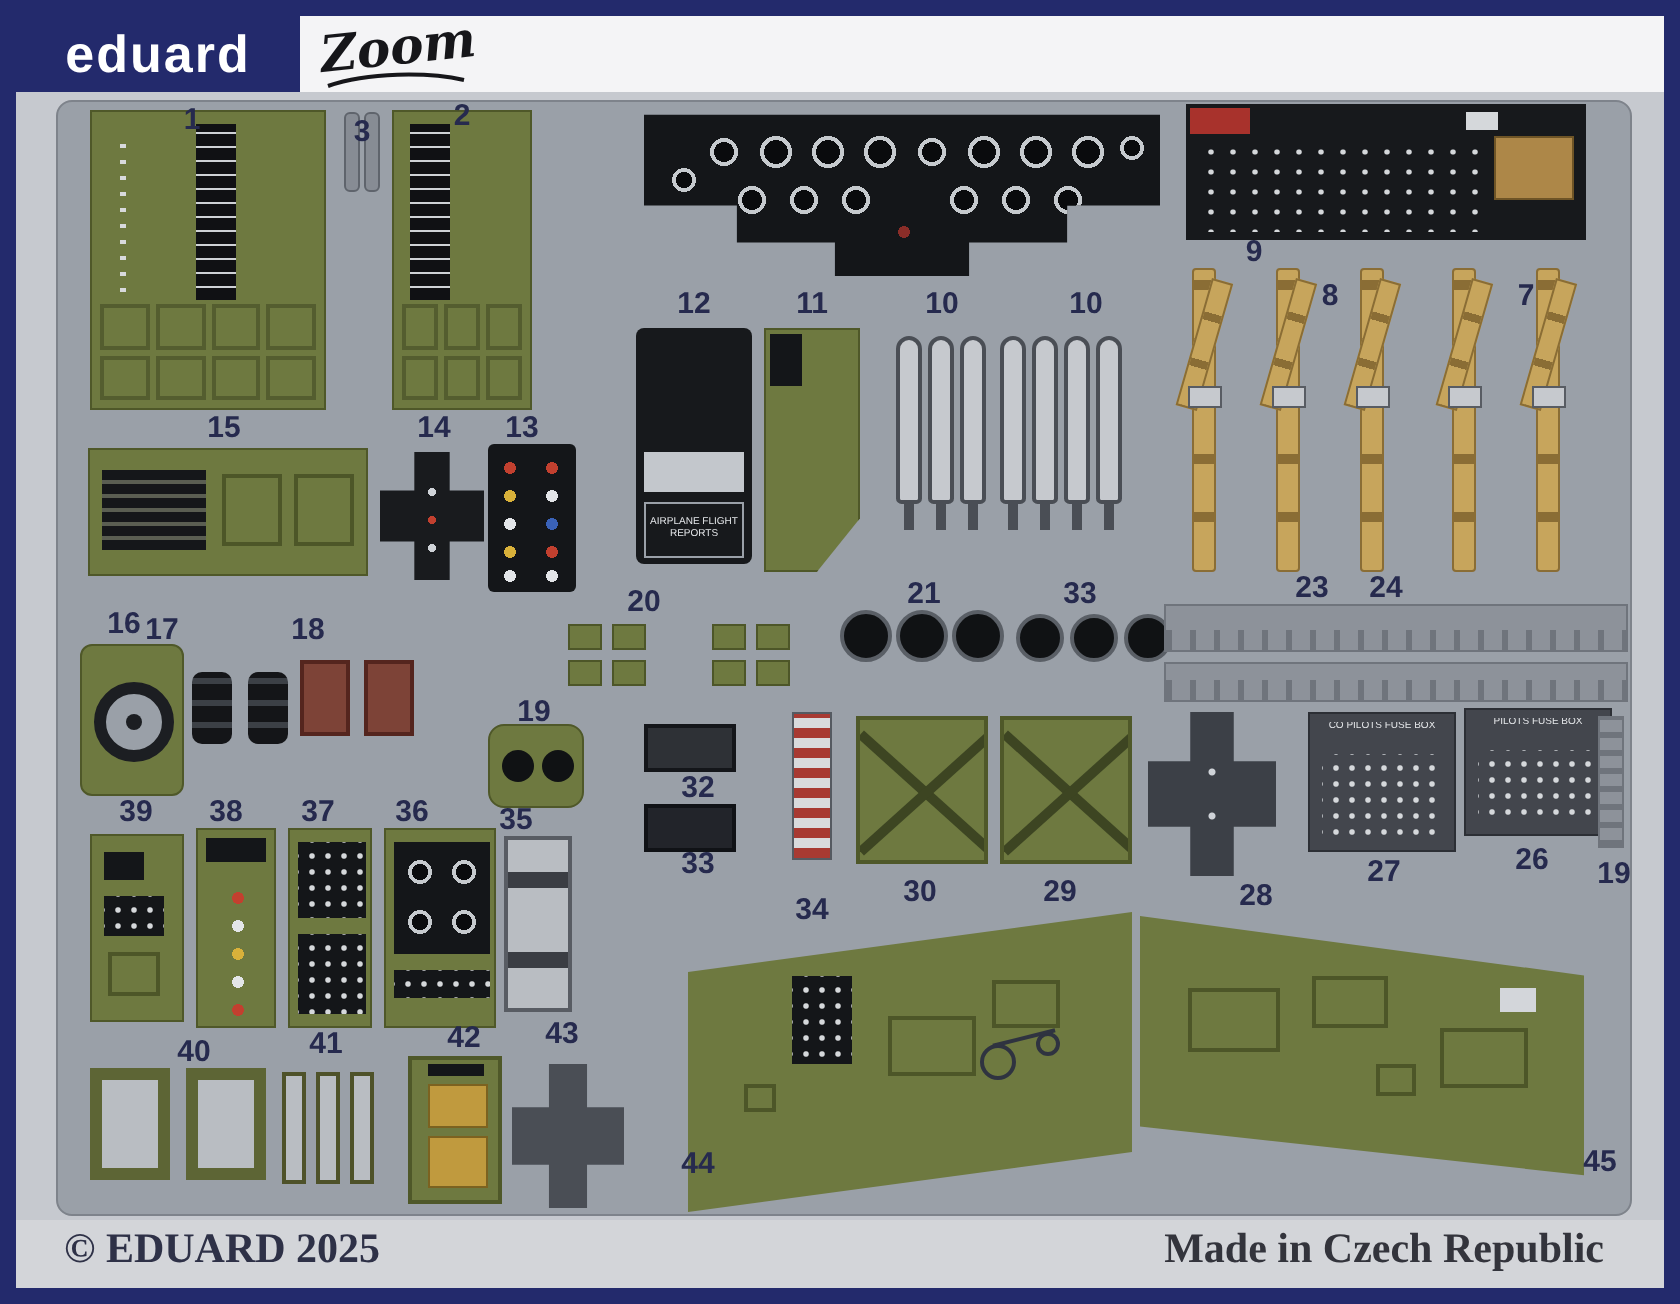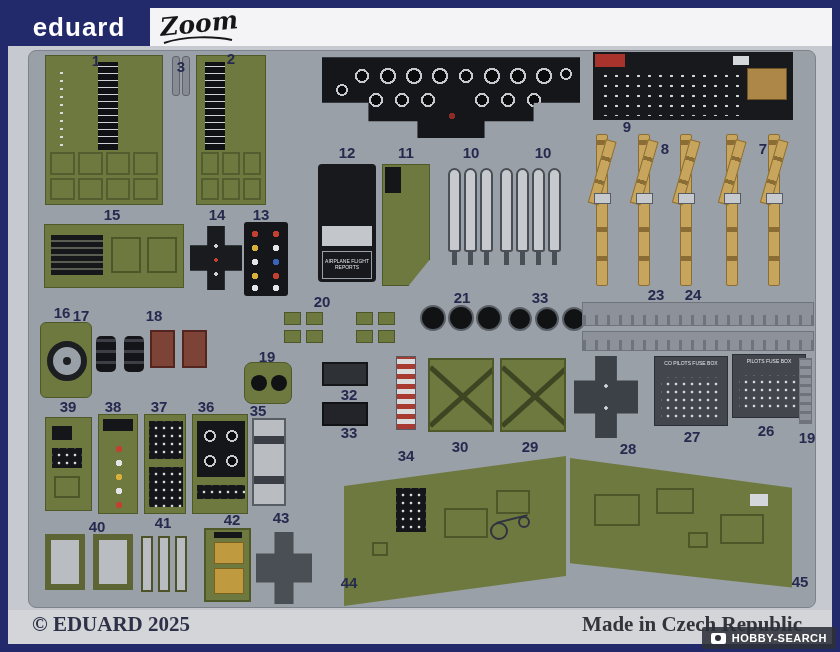--- a/index.html
+++ b/index.html
@@ -393,18 +393,14 @@
           <span class="plabel" style="left: 800px; top: 581px;">45</span>
         </div>
     </div>
   </div>
 
   <div class="ftr">
     <div class="ftr-copy">© EDUARD 2025</div>
     <div class="ftr-made">Made in Czech Republic</div>
   </div>
 
-  <div class="wm">
-    <div class="wm-cam"></div>
-    <div class="wm-text">HOBBY-SEARCH</div>
-  </div>
 
 </div>
 
 </body></html>

